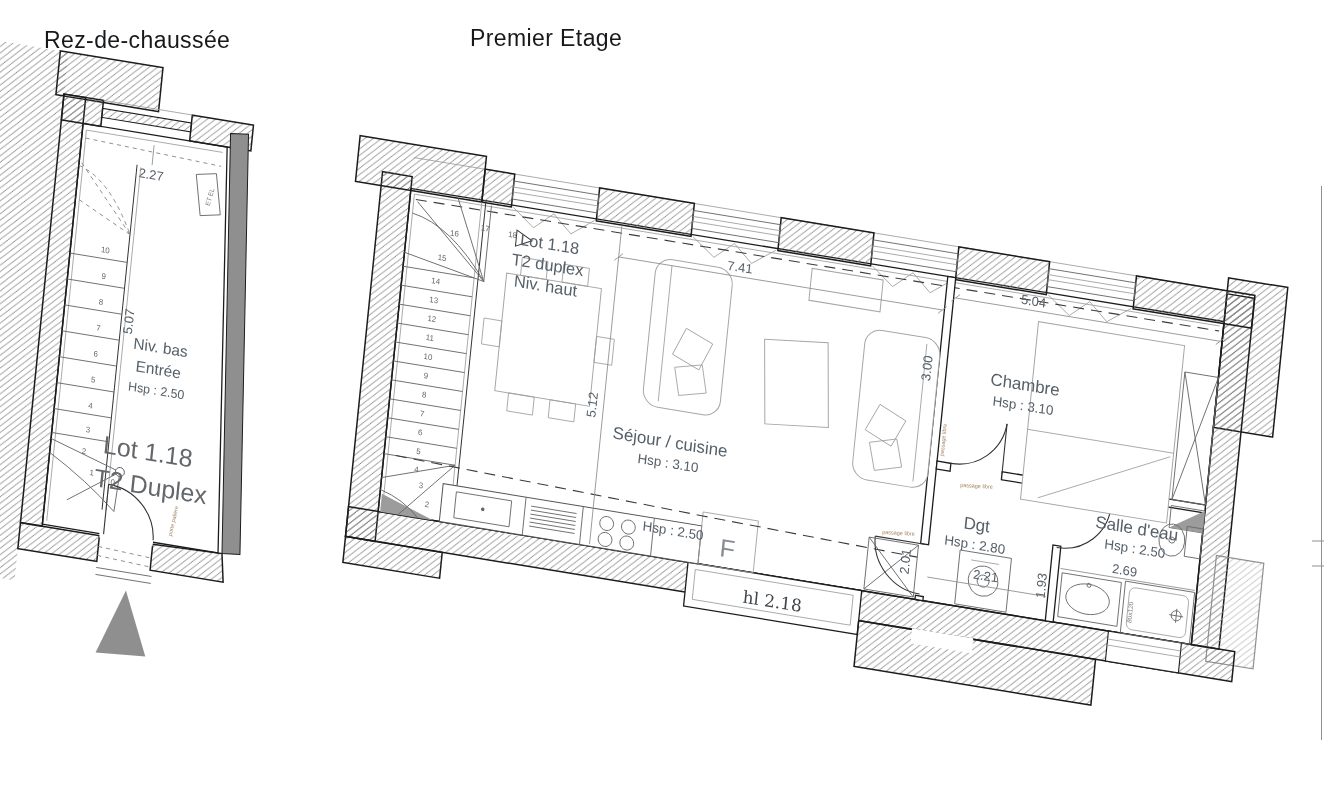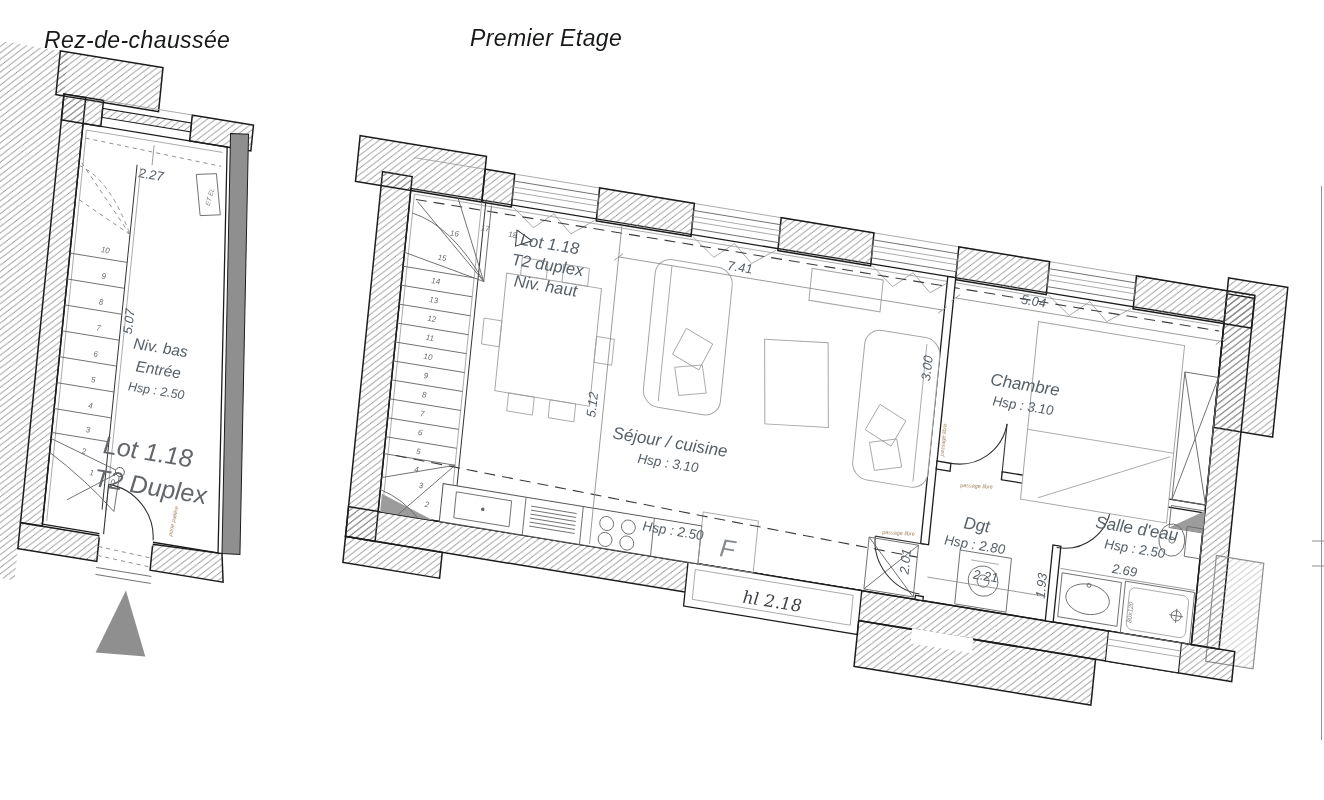--- a/index.html
+++ b/index.html
@@ -1,16 +1,16 @@
 <!DOCTYPE html>
 <html><head>
 <meta charset="utf-8">
 <style>
   html,body{margin:0;padding:0;background:#fff;}
-  .sheet{position:relative;width:1324px;height:800px;background:#ffffff;overflow:hidden;font-style:italic;}
+  .sheet{position:relative;width:1324px;height:800px;background:#ffffff;overflow:hidden;}
   svg{position:absolute;left:0;top:0;}
   text{font-family:"Liberation Sans",sans-serif;}
   .title{font-size:23px;fill:#17181a;letter-spacing:.4px;}
   .wall{fill:url(#h1);stroke:#1c1c1c;stroke-width:1.5;}
   .wallthin{fill:url(#h1);stroke:#1c1c1c;stroke-width:1;}
   .wall2{fill:url(#h2);stroke:#8f8f8f;stroke-width:1.2;}
   .mass{fill:url(#h1);stroke:none;}
   .inter{fill:#ffffff;stroke:none;}
   .iline{fill:none;stroke:#1c1c1c;stroke-width:1.3;}
   .part{fill:#ffffff;stroke:#1c1c1c;stroke-width:1.3;}

